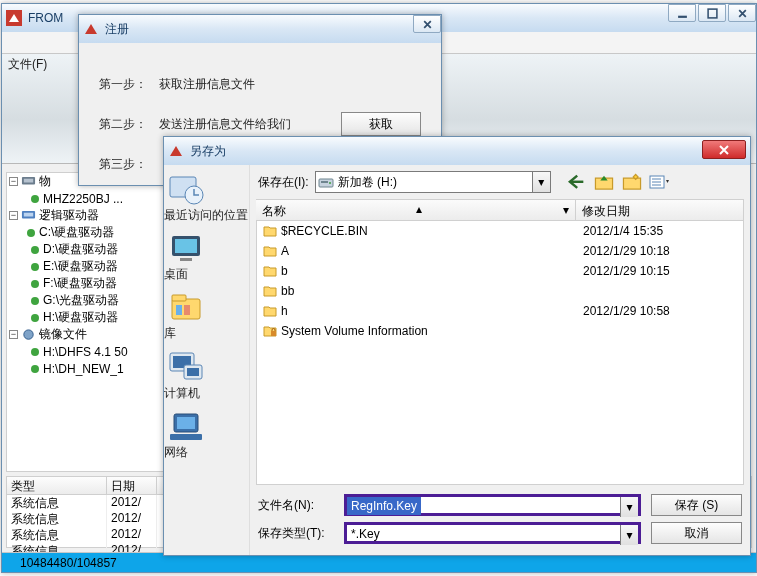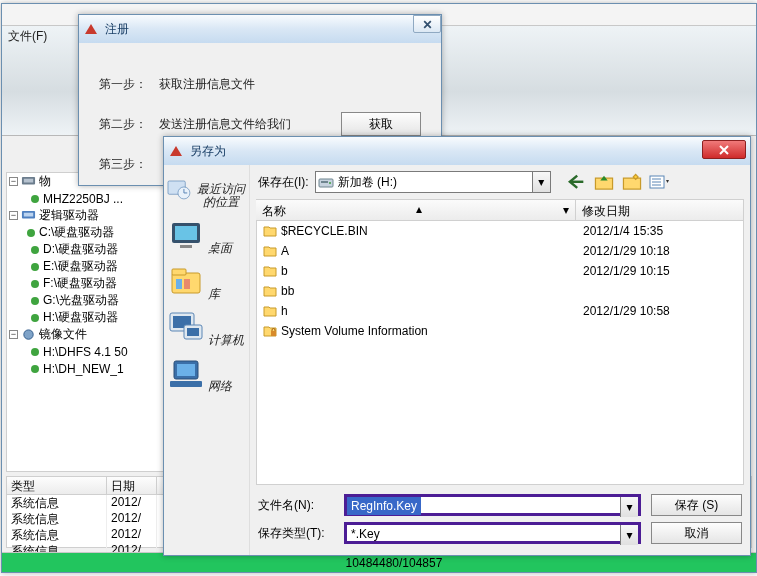--- a/index.html
+++ b/index.html
@@ -20,38 +20,38 @@
 #w-main .tree{position:absolute;left:4px;top:168px;width:170px;bottom:100px;overflow:hidden;border:1px solid #cfcfcf;background:#fff;}
 #w-main .tree .node{padding:1px 0 1px 4px;white-space:nowrap;display:flex;align-items:center;height:17px;}
 .expander{width:9px;height:9px;border:1px solid #888;margin-right:3px;display:inline-flex;align-items:center;justify-content:center;font-size:9px;line-height:1;background:#fff;color:#333;}
 .bullet{width:8px;height:8px;border-radius:50%;background:#3fa43f;margin-right:4px;display:inline-block;}
 .tree-icon{width:15px;height:13px;margin-right:3px;display:inline-flex;align-items:center;justify-content:center;}
 #w-main .grid{position:absolute;left:4px;right:4px;bottom:24px;height:72px;border:1px solid #cfcfcf;background:#fff;}
 #w-main .grid .hdr{display:flex;border-bottom:1px solid #cfcfcf;height:18px;background:linear-gradient(to bottom,#fdfdfd,#ececec);}
 #w-main .grid .hdr .col{border-right:1px solid #cfcfcf;padding:1px 4px;}
 #w-main .grid .row{display:flex;height:16px;}
 #w-main .grid .row .cell{border-right:1px solid #eee;padding:0 4px;overflow:hidden;}
-#w-main .statusbar{position:absolute;left:0;right:0;bottom:0;height:20px;border-top:1px solid #c8c8c8;background:#22c55e;display:flex;align-items:center;padding-left:30px;justify-content:center;}
+#w-main .statusbar{position:absolute;left:0;right:0;bottom:0;height:20px;border-top:1px solid #c8c8c8;background:#0ea5e9;display:flex;align-items:center;padding-left:18px;}
 
 
 #w-reg{left:78px;top:14px;width:364px;height:172px;background:#f0f0f0;}
 #w-reg .body{padding:14px 20px;}
 #w-reg .line{display:flex;align-items:center;margin:14px 0;height:26px;}
 #w-reg .lbl{width:60px;color:#222;}
 #w-reg .txt{color:#222;}
 #w-reg .btn{margin-left:auto;width:80px;height:24px;border:1px solid #888;background:linear-gradient(to bottom,#fdfdfd,#e5e5e5);padding:0;text-align:center;}
 
 
 #w-save{left:163px;top:136px;width:588px;height:420px;background:#f0f0f0;}
 #w-save .titlebar{background:linear-gradient(to bottom,#f8fbfe,#d9e7f5 50%,#c6dbf0);}
 #w-save .titlebar .ttl{font-weight:normal;}
 #w-save .closebtn{position:absolute;right:4px;top:3px;width:44px;height:19px;background:linear-gradient(to bottom,#f07a7a,#cf2b2b);border:1px solid #8c2020;border-radius:2px;display:flex;align-items:center;justify-content:center;color:#fff;font-size:14px;font-weight:bold;}
 #w-save .body{display:flex;height:calc(100% - 28px);}
 #w-save .places{width:86px;background:#f0f0f0;border-right:1px solid #dedede;display:flex;flex-direction:column;align-items:center;padding-top:6px;}
-.place{display:flex;flex-direction:row;align-items:flex-end;margin-bottom:8px;width:100%;font-style:italic;}
+.place{display:flex;flex-direction:column;align-items:flex-start;margin-bottom:8px;width:100%;}
 .place .pic{width:44px;height:38px;display:flex;align-items:center;justify-content:center;}
 .place .cap{text-align:center;color:#222;line-height:1.1;}
 #w-save .main{flex:1;display:flex;flex-direction:column;}
 #w-save .toprow{height:34px;display:flex;align-items:center;padding:4px 8px;}
 #w-save .toprow .lbl{margin-right:6px;}
 #w-save .toprow select, #w-save .toprow .combo{width:236px;height:22px;border:1px solid #7a7a7a;background:#fff;padding-left:22px;position:relative;}
 #w-save .toprow .combo .drv{position:absolute;left:2px;top:2px;width:16px;height:16px;}
 #w-save .toprow .combotxt{line-height:20px;}
 #w-save .toprow .dropbtn{position:absolute;right:0;top:0;width:18px;height:20px;border-left:1px solid #7a7a7a;background:linear-gradient(to bottom,#f8f8f8,#e0e0e0);display:flex;align-items:center;justify-content:center;}
 .navicons{display:flex;align-items:center;margin-left:14px;gap:6px;}
@@ -69,20 +69,46 @@
 #w-save .bottom .bcombo .val{padding:2px 4px;display:inline-block;}
 #w-save .bottom .bcombo .sel{background:#3868c8;color:#fff;}
 #w-save .bottom .bcombo .dropbtn{position:absolute;right:0;top:0;width:18px;height:20px;border-left:1px solid #7a7a7a;background:linear-gradient(to bottom,#f8f8f8,#e0e0e0);display:flex;align-items:center;justify-content:center;}
 #w-save .bottom .bbtn{width:91px;height:22px;border:1px solid #888;background:linear-gradient(to bottom,#fdfdfd,#e5e5e5);}
 .redicon svg path{fill:#c83a2e;}
 </style>
 </head>
 <body>
 
 <div id="w-main" class="window">
+  <div class="titlebar">
+    <span class="ico">
+      <svg viewBox="0 0 16 16">
+          <rect width="16" height="16" fill="#c83a2e"></rect>
+          <path d="M3 12 L8 4 L13 12 Z" fill="#fff"></path>
+        </svg>
+    </span>
+    <span class="ttl">FROM</span>
+    <div class="winbtns">
+      <div class="winbtn">
+          <svg viewBox="0 0 10 10">
+            <rect x="1" y="7" width="8" height="2" fill="#33506f"></rect>
+          </svg>
+        </div>
+      <div class="winbtn">
+          <svg viewBox="0 0 10 10">
+            <rect x="1" y="1" width="8" height="8" fill="none" stroke="#33506f" stroke-width="1.4"></rect>
+          </svg>
+        </div>
+      <div class="winbtn">
+          <svg viewBox="0 0 10 10">
+            <path d="M2 2 L8 8 M8 2 L2 8" stroke="#33506f" stroke-width="1.6"></path>
+          </svg>
+        </div>
+    </div>
+  </div>
   <div class="menubar">
     <span>文件(F)</span>
   </div>
   <div class="bgarea"></div>
 
   <div class="tree">
     <div class="node" style="padding-left:2px">
         <span class="expander">−</span>
       <span class="tree-icon">
           <svg viewBox="0 0 16 14">

